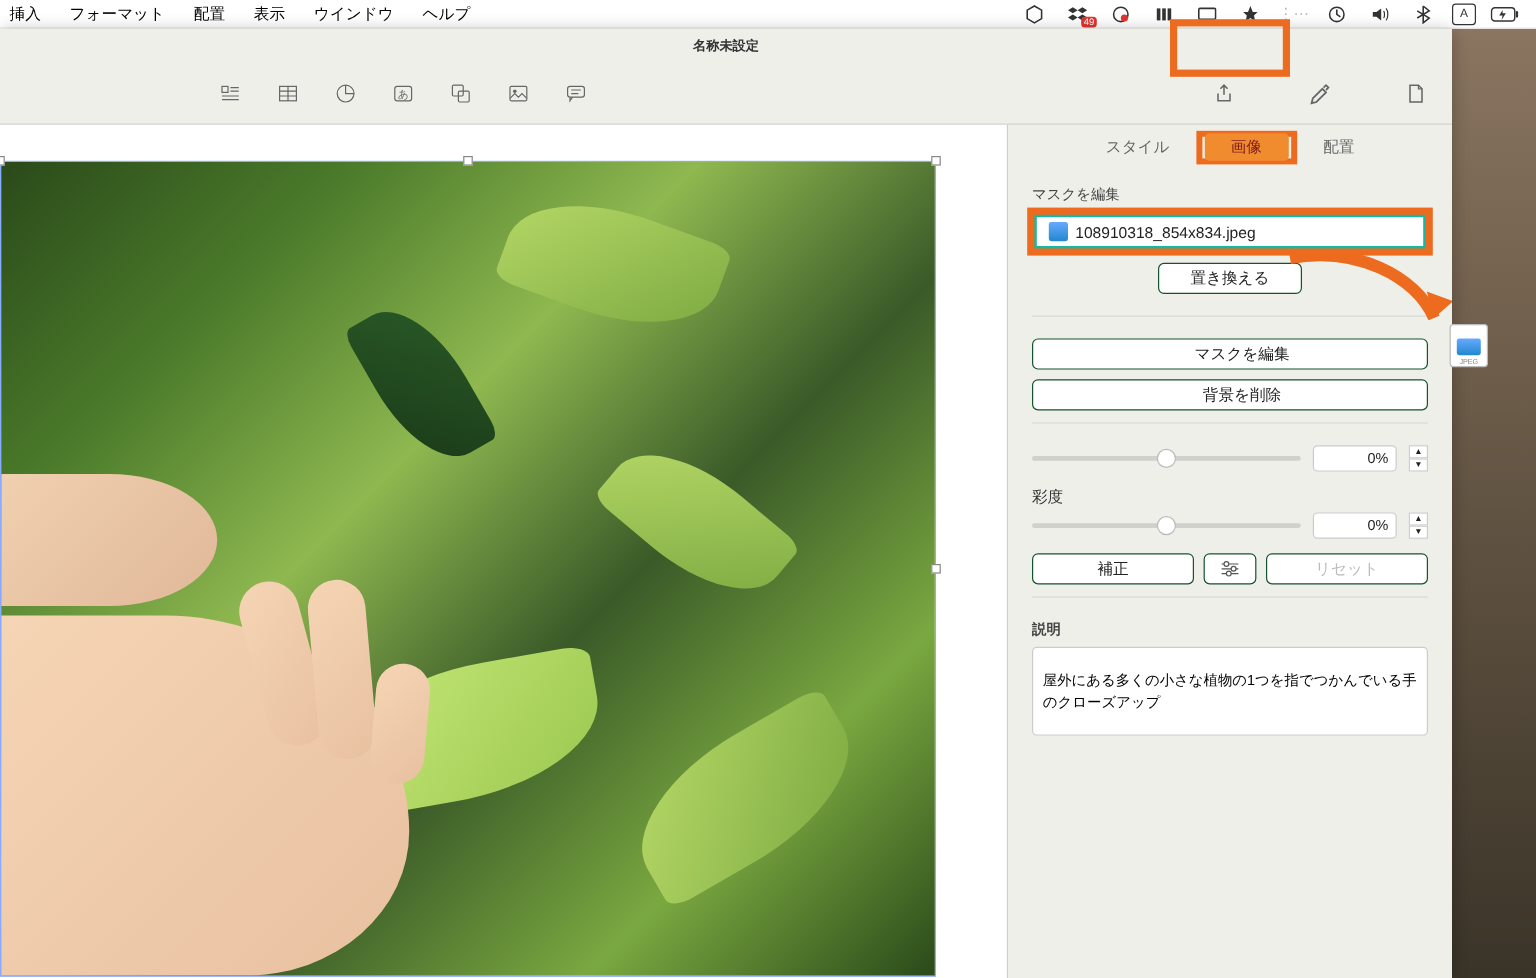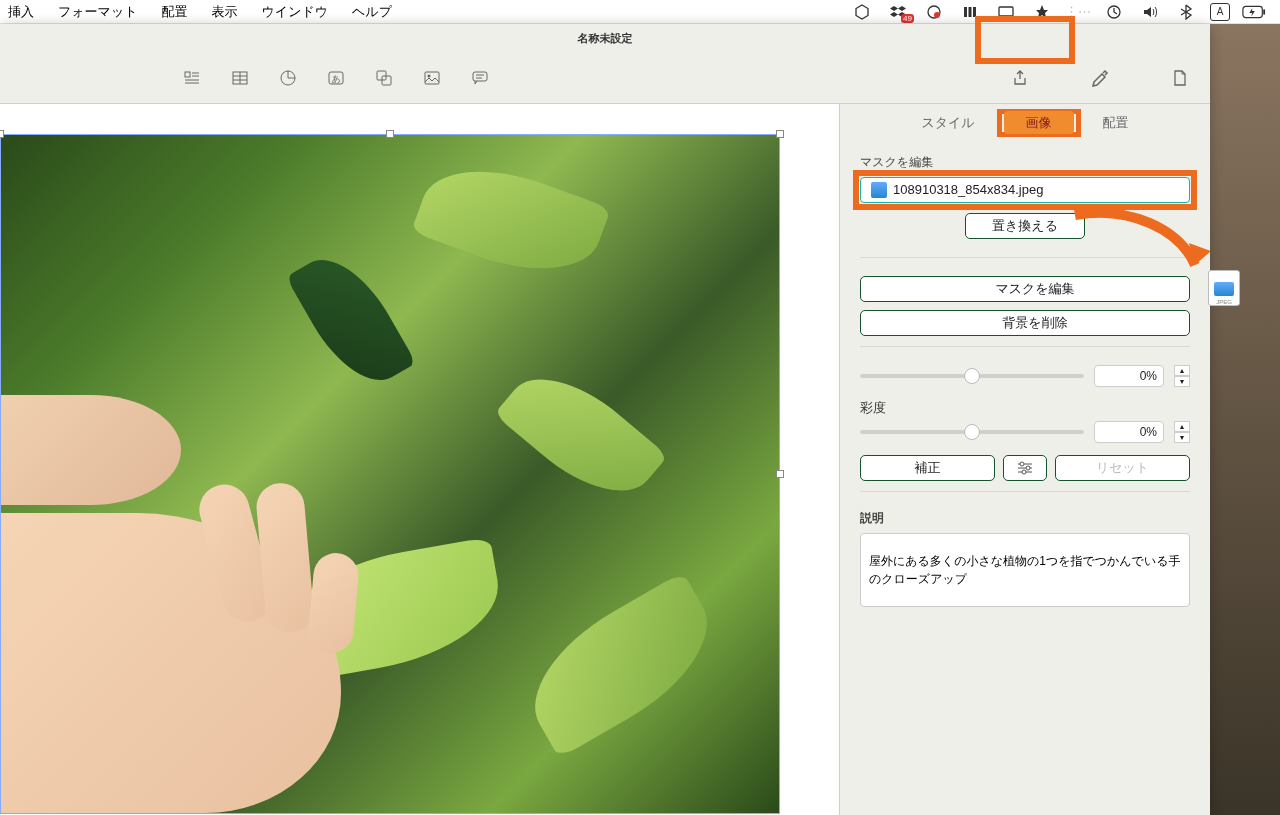--- a/index.html
+++ b/index.html
@@ -46,21 +46,21 @@
 
 .inspector { width: 370px; background: #efefea; display: flex; flex-direction: column; position: relative; }
 .highlight-brush { position: absolute; top: -52px; right: 35px; width: 100px; height: 48px; border: 6px solid #ed6b1f; pointer-events: none; }
 .insp-subtabs { display: flex; height: 30px; align-items: center; justify-content: center; gap: 0; font-size: 13px; margin-top: 4px; }
 .insp-subtab { padding: 4px 22px; color: #666; }
 .insp-subtab.active { background: #f08c2e; color: #7f1d1d; border-radius: 4px; }
 .highlight-imgtab { border: 5px solid #ed6b1f; padding: 0; }
 .highlight-imgtab .insp-subtab { margin: 2px; }
 .insp-body { padding: 16px 20px; font-size: 13px; color: #222; overflow: auto; flex: 1; }
 .sect-label { font-size: 12px; color: #444; margin-bottom: 6px; font-weight: 500; }
-.file-row { display: flex; align-items: flex-start; gap: 6px; padding: 4px 10px; background: #fff; border: 1px solid #14b8a6; border-radius: 4px; margin-bottom: 10px; position: relative; }
+.file-row { display: flex; align-items: flex-end; gap: 6px; padding: 4px 10px; background: #fff; border: 4px solid #14b8a6; border-radius: 4px; margin-bottom: 10px; position: relative; }
 .file-ico { width: 16px; height: 16px; background: linear-gradient(#6af, #28c); border-radius: 2px; }
 .highlight-file { position: absolute; top: -8px; left: -8px; right: -8px; bottom: -8px; border: 6px solid #ed6b1f; pointer-events: none; }
 .btn { display: flex; align-items: center; justify-content: center; height: 26px; background: #fff; border: 1px solid #14532d; border-radius: 5px; font-size: 13px; cursor: default; }
 .btn-replace { width: 120px; margin: 0 auto 18px; }
 .divider { height: 1px; background: #d8d8d4; margin: 10px 0 18px; }
 .btn-full { width: 100%; margin-bottom: 8px; padding-left: 20px; }
 .adj-row { display: flex; align-items: center; gap: 10px; margin-bottom: 12px; }
 .adj-label { font-size: 13px; color: #333; margin-bottom: 4px; }
 .slider { flex: 1; height: 4px; background: #d0d0cc; border-radius: 2px; position: relative; }
 .slider-thumb { position: absolute; top: -6px; left: 50%; width: 16px; height: 16px; background: #fff; border: 1px solid #bbb; border-radius: 50%; transform: translateX(-50%); }

